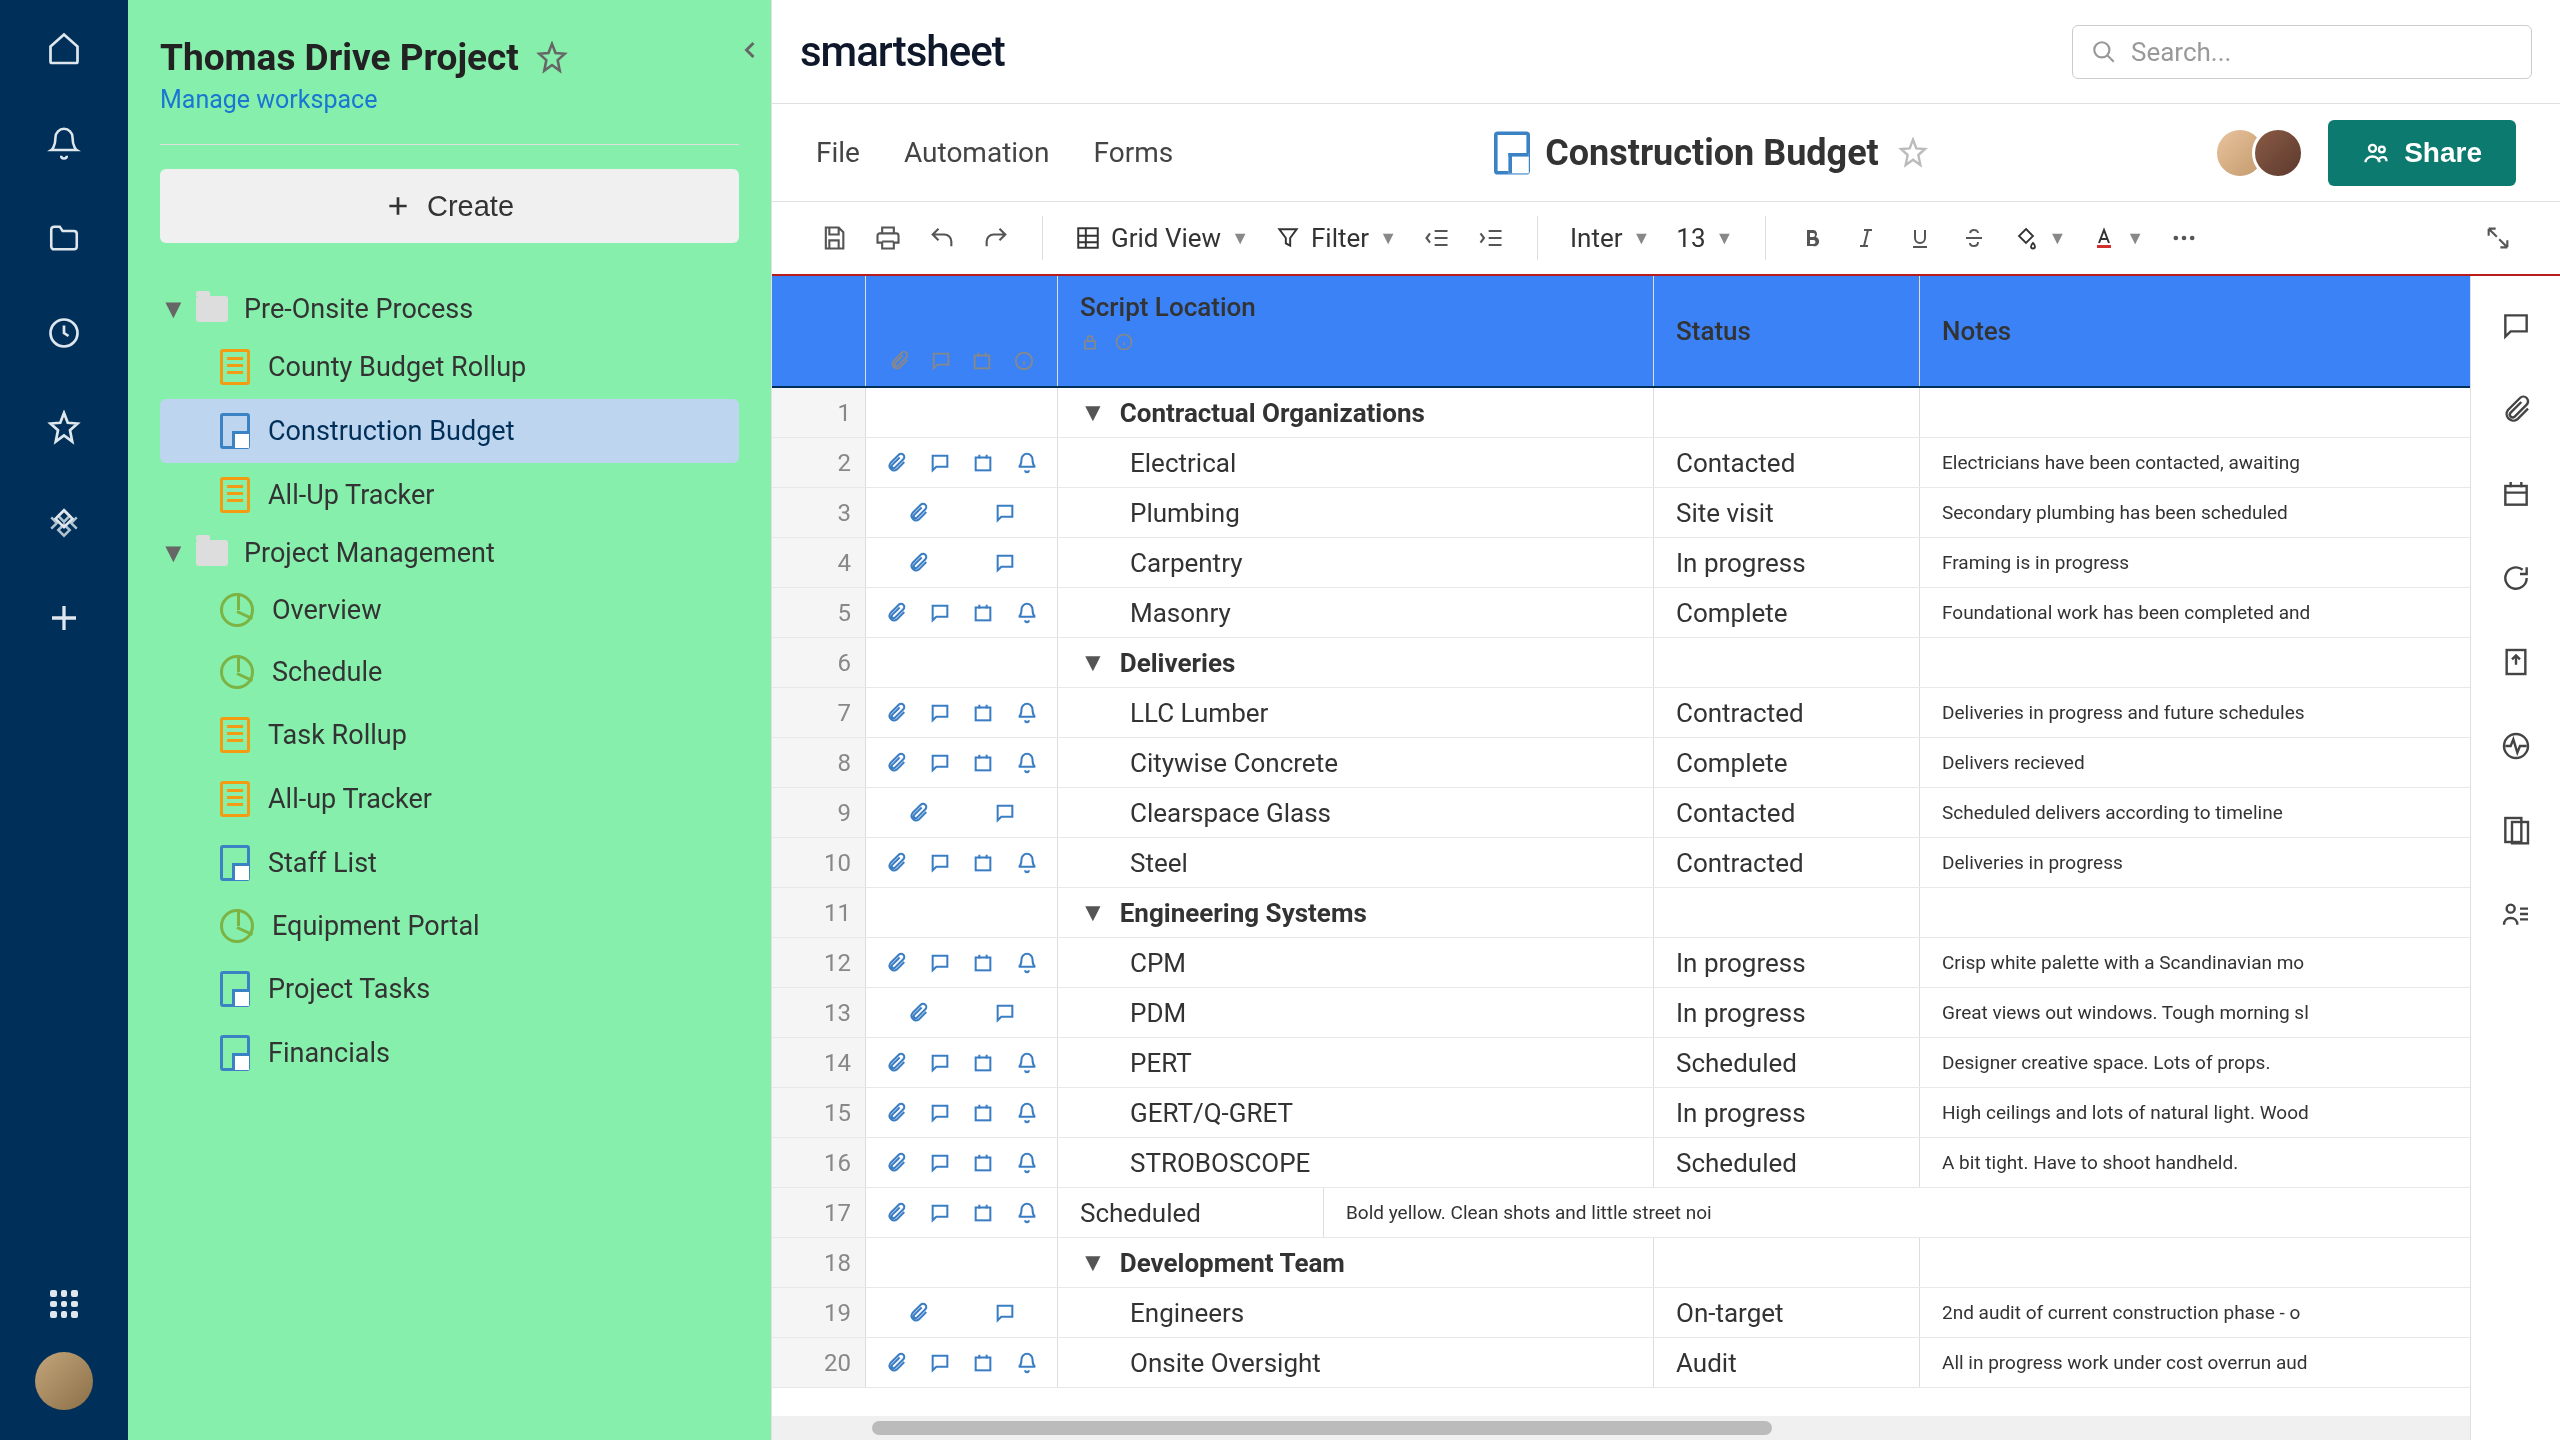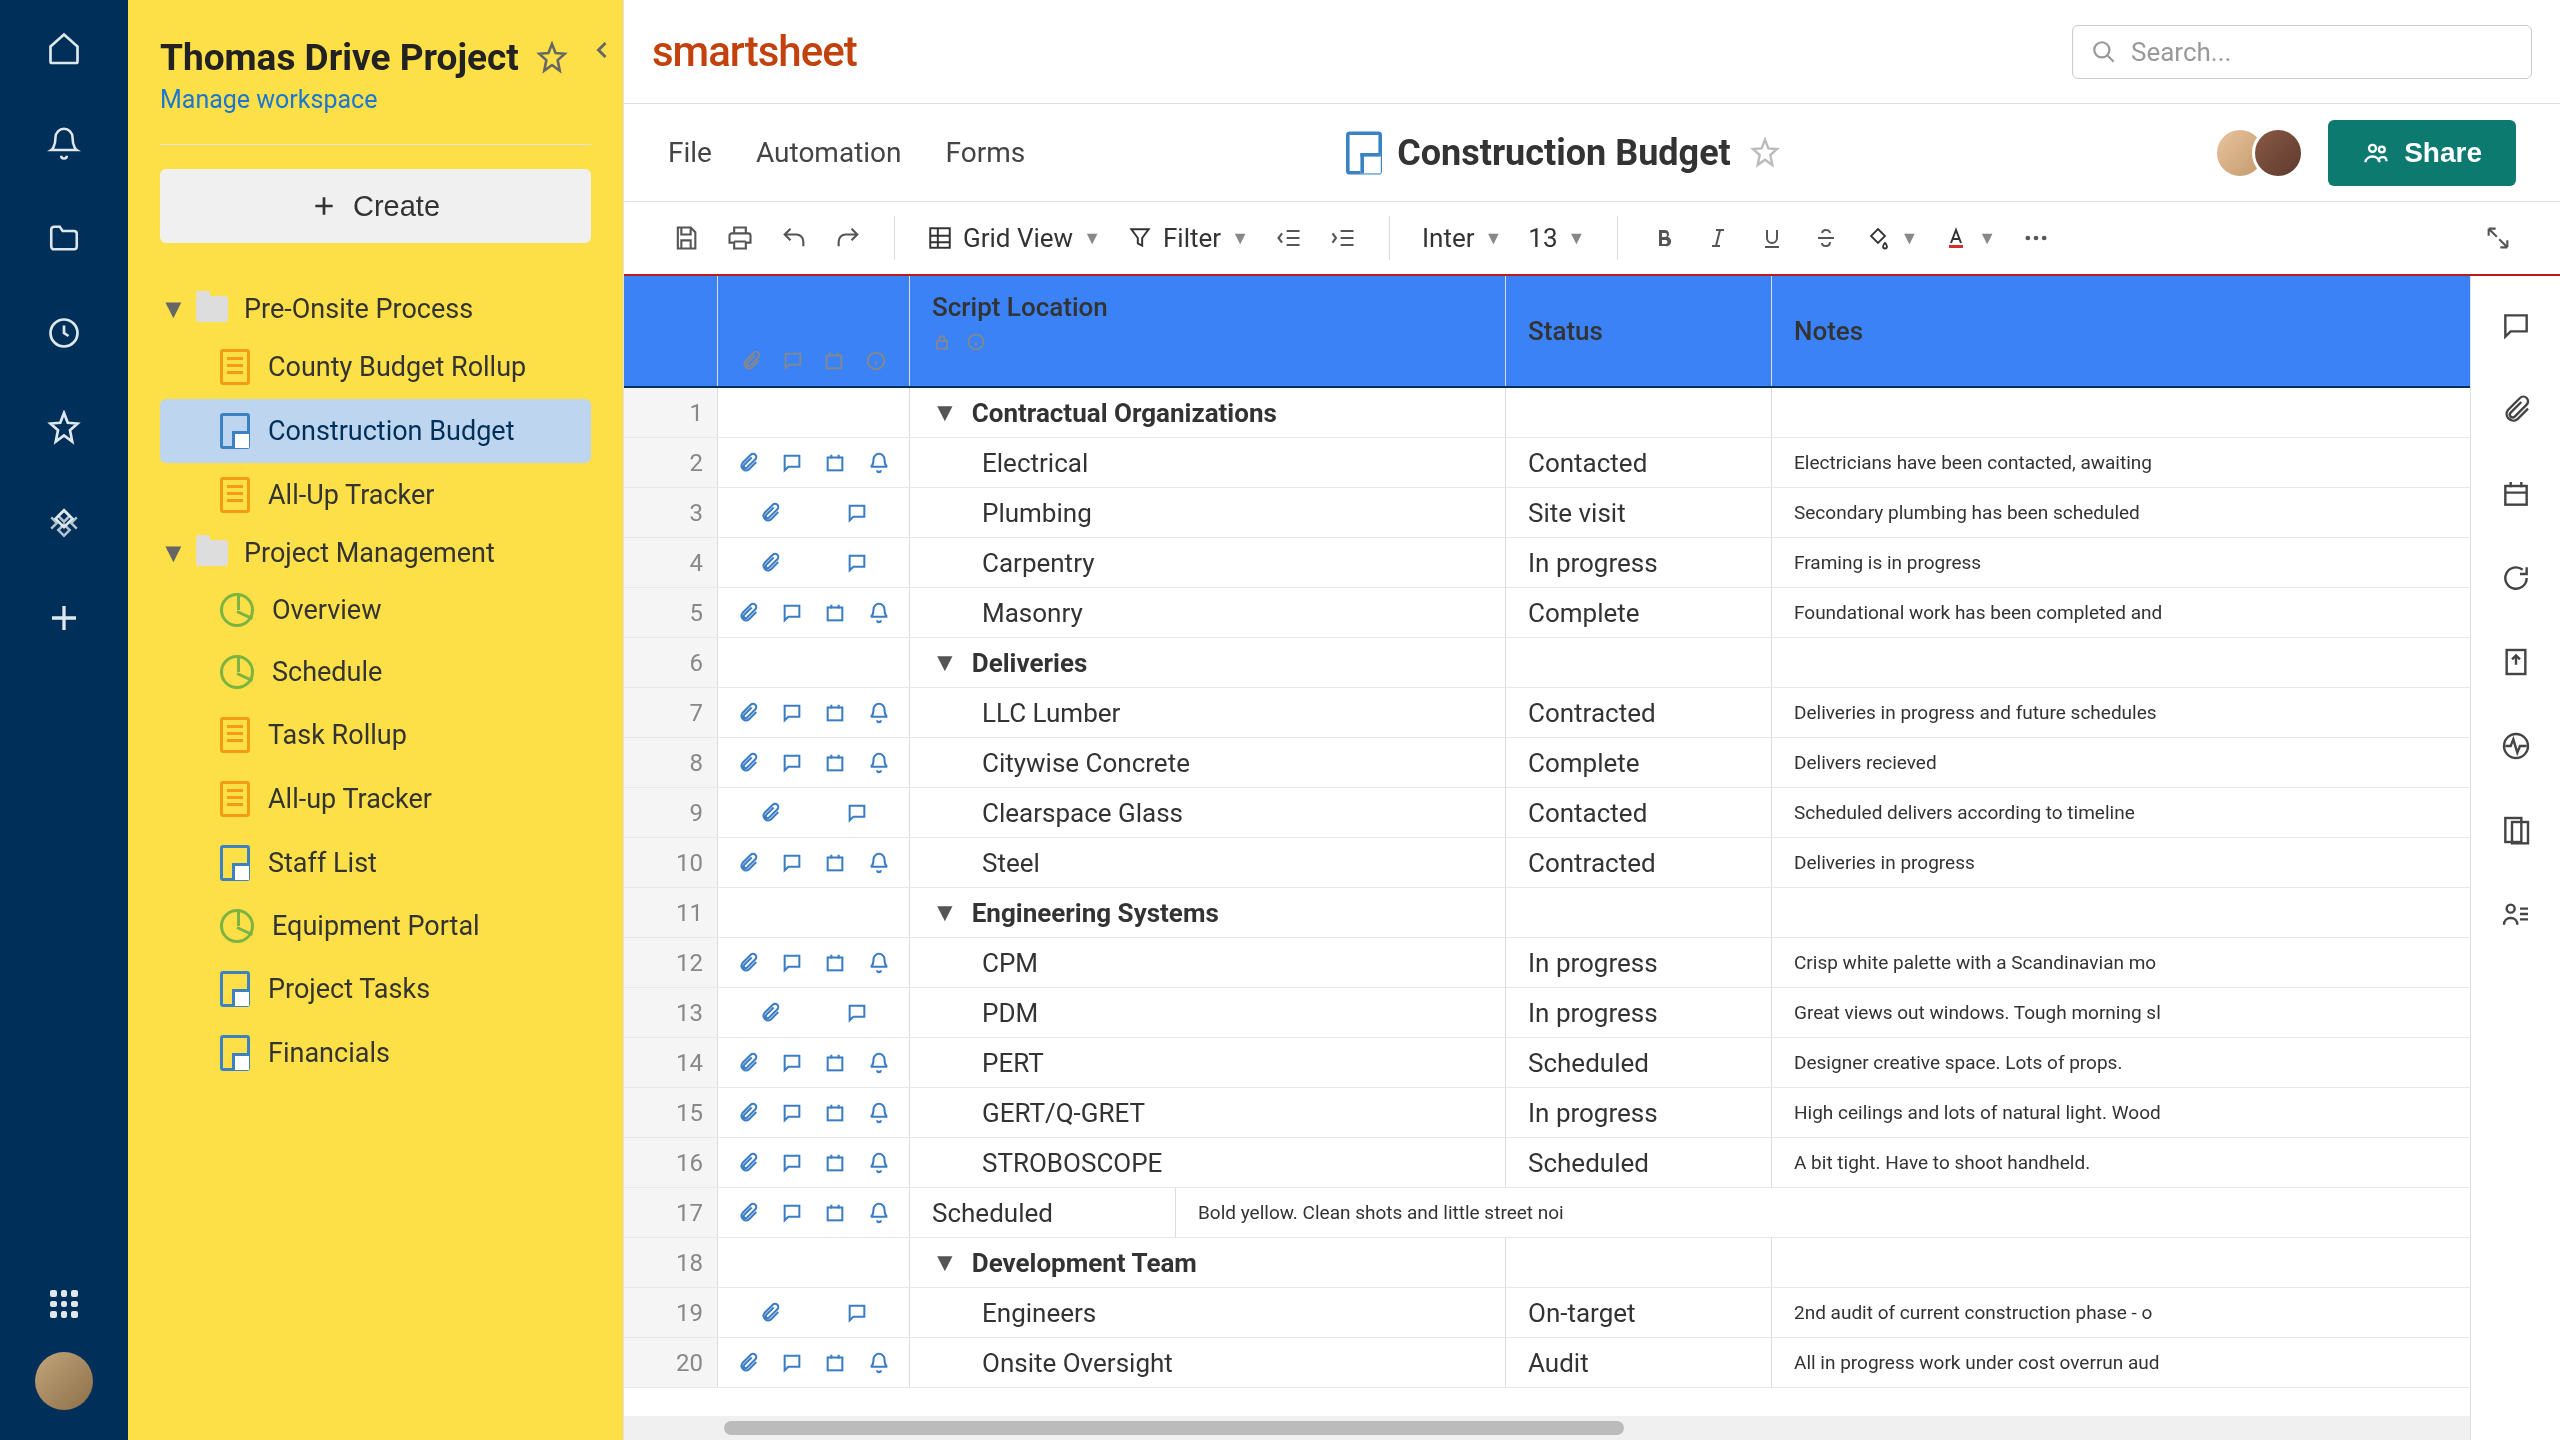--- a/index.html
+++ b/index.html
@@ -9,21 +9,21 @@
 
 
 .rail { width: 128px; background: #003059; display: flex; flex-direction: column; align-items: center; padding-top: 28px; gap: 55px; flex-shrink: 0; }
 .rail-icon { width: 40px; height: 40px; display: flex; align-items: center; justify-content: center; cursor: pointer; color: #dfe7ec; }
 .rail-bottom { margin-top: auto; display:flex; flex-direction:column; align-items:center; gap: 30px; padding-bottom: 30px;}
 .rail-apps { width: 36px; height: 36px; display:grid; grid-template-columns: repeat(3,1fr); gap:4px; padding:4px;}
 .rail-apps div { background:#dfe7ec; border-radius:2px;}
 .rail-avatar { width: 58px; height: 58px; border-radius: 50%; background: linear-gradient(135deg,#c4a57b,#8b6f47); overflow:hidden; }
 
 
-.sidebar { width: 496px; background: #fde047; border-right: 1px solid #e0e0e0; padding: 36px 32px 0 32px; flex-shrink: 0; overflow-y:auto;}
+.sidebar { width: 644px; background: #86efac; border-right: 1px solid #e0e0e0; padding: 36px 32px 0 32px; flex-shrink: 0; overflow-y:auto;}
 .project-header { display:flex; align-items:center; gap:16px; }
 .project-title { font-size: 37px; font-weight: 700; color: #222; }
 .star-btn { color:#666; }
 .manage-link { color: #1976d2; font-size: 25px; margin-top: 6px; display:inline-block;}
 .sidebar-hr { border:none; border-top:1px solid #e0e0e0; margin: 30px 0 24px 0;}
 .create-btn { width: 100%; height: 74px; background: #f0f0f0; border: none; border-radius: 6px; font-size: 29px; font-weight: 500; color:#333; display:flex; align-items:center; justify-content:center; gap:16px; cursor:pointer;}
 .tree { margin-top: 40px;}
 .tree-folder { display:flex; align-items:center; gap: 16px; padding: 10px 0; font-size: 27px; color:#333; cursor:pointer;}
 .tree-caret { width:20px; color:#666; }
 .folder-ico { width:32px; height:26px; background:#ddd; border-radius:3px; position:relative;}
@@ -35,21 +35,21 @@
 .sheet-blue-ico { width: 30px; height: 36px; border: 3px solid #3b82c4; border-radius: 3px; position:relative;}
 .sheet-blue-ico::after { content:''; position:absolute; right:-2px; bottom:-2px; width:14px; height:14px; background:#fff; border-left:3px solid #3b82c4; border-top:3px solid #3b82c4;}
 .chart-ico { width: 34px; height: 34px; border: 3px solid #7cb342; border-radius: 50%; position:relative;}
 .chart-ico::before { content:''; position:absolute; top:-3px; left:50%; width:3px; height:17px; background:#7cb342;}
 .chart-ico::after { content:''; position:absolute; top:50%; left:50%; width:17px; height:3px; background:#7cb342; transform-origin:left; transform:rotate(25deg);}
 
 
 .main { flex:1; display:flex; flex-direction:column; min-width:0;}
 .topbar { height: 104px; border-bottom: 1px solid #e0e0e0; display:flex; align-items:center; padding: 0 28px; gap: 20px; position:relative;}
 .collapse-btn { position:absolute; left:-36px; top:36px; color:#666;}
-.logo { font-size: 42px; font-weight: 500; color:#c2410c; letter-spacing:-1px;}
+.logo { font-size: 42px; font-weight: 500; color:#0f172a; letter-spacing:-1px;}
 .search-box { margin-left:auto; width: 460px; height: 54px; border:1px solid #ccc; border-radius:6px; display:flex; align-items:center; padding:0 18px; gap:14px; color:#999;}
 
 .sheet-header { height: 98px; border-bottom: 1px solid #e0e0e0; display:flex; align-items:center; padding: 0 44px; gap: 44px;}
 .menu-item { font-size: 28px; color:#444; cursor:pointer;}
 .sheet-title-wrap { margin-left: 280px; display:flex; align-items:center; gap:18px;}
 .sheet-title { font-size: 36px; font-weight: 700; }
 .sheet-header-right { margin-left:auto; display:flex; align-items:center; gap:24px;}
 .avatars { display:flex;}
 .avatars > div { width:52px; height:52px; border-radius:50%; border:3px solid #fff; margin-left:-14px;}
 .share-btn { background:#0d7a6f; color:#fff; border:none; border-radius:6px; height:66px; padding:0 34px; font-size:28px; font-weight:600; display:flex; align-items:center; gap:14px; cursor:pointer;}

